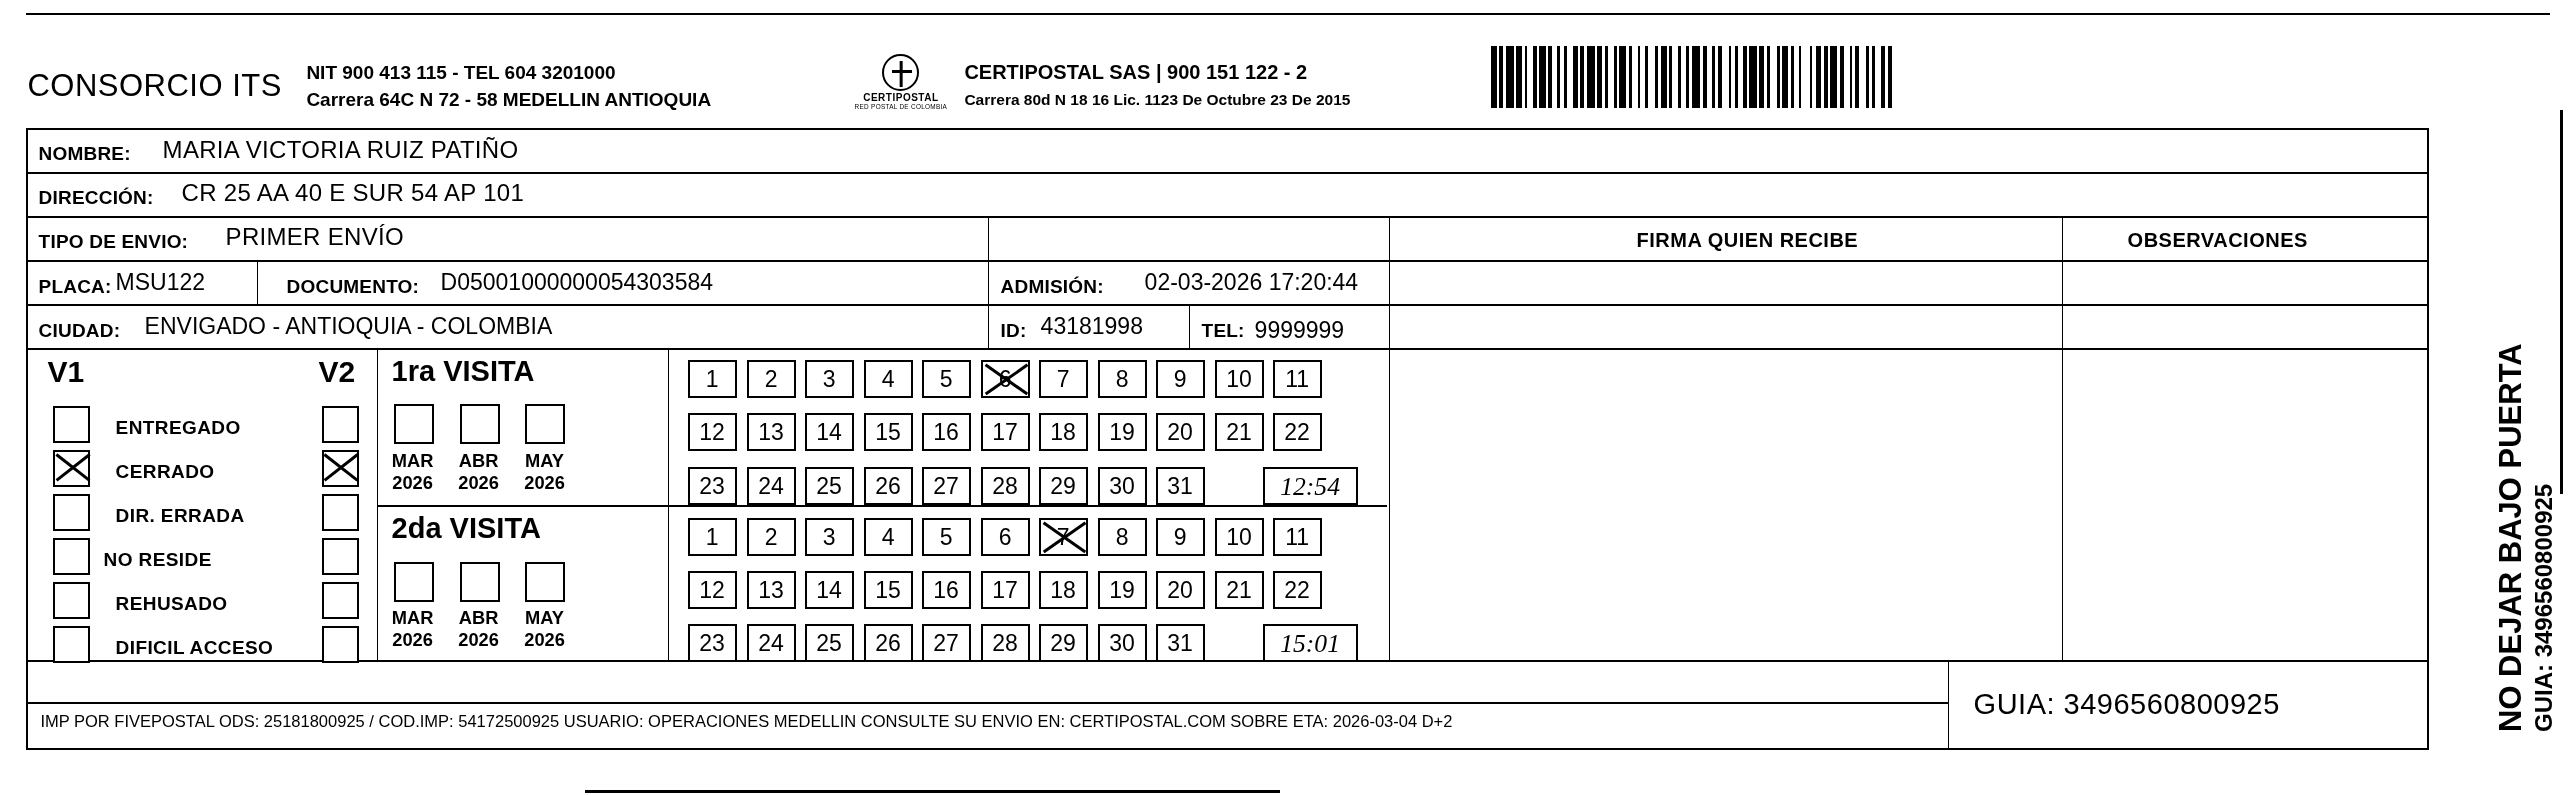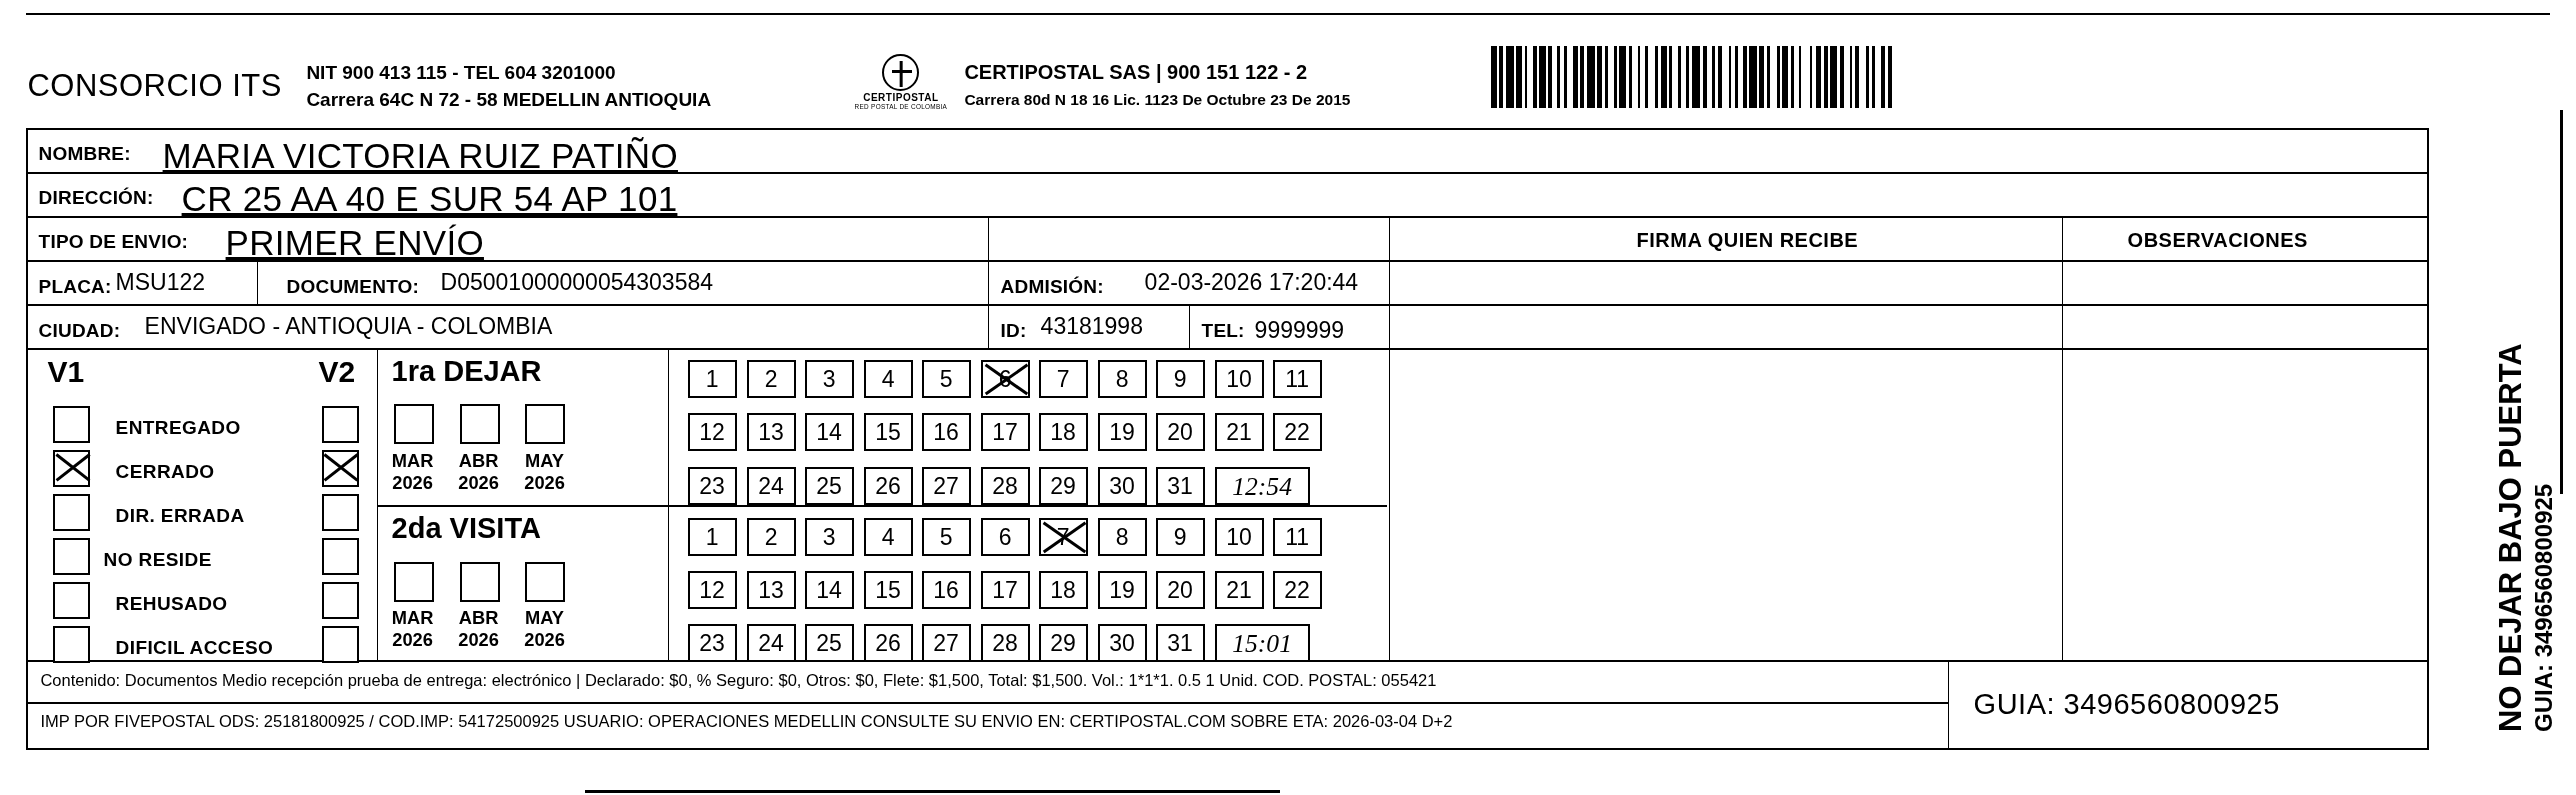--- a/index.html
+++ b/index.html
@@ -110,21 +110,21 @@
   }
   .row-line {
     position: absolute;
     left: 0; width: 100%;
     height: 1.8px; background: #000;
   }
   .vline { position: absolute; width: 1.8px; background: #000; }
 
   .fld { position: absolute; white-space: nowrap; }
   .lbl { font-size: 19px; font-weight: bold; letter-spacing: 0.2px; }
-  .val { font-size: 35px; letter-spacing: 0.3px; text-decoration: underline; }
+  .val { font-size: 24px; letter-spacing: 0.3px; }
   .val-sm { font-size: 23px; }
 
   
   .chk {
     position: absolute;
     width: 37px; height: 37px;
     border: 2.7px solid #000;
     background: #fff;
   }
   .chk.x:before, .chk.x:after {
@@ -167,20 +167,21 @@
     left: -1.8px; top: 15.5px;
     width: 51px; height: 2.7px;
     background: #000;
   }
   .strike:before { transform: rotate(35deg); }
   .strike:after  { transform: rotate(-35deg); }
   .hand {
     font-family: "Liberation Serif", serif;
     font-style: italic;
     font-size: 25.6px;
+    margin-left: 48px;
   }
 
   
   .firma {
     position: absolute;
     font-size: 20px; font-weight: bold;
     letter-spacing: 0.5px;
   }
 
   
@@ -417,21 +418,21 @@
         <div class="chk" style="left: 294px; top: 408px;"></div>
         <div class="chk" style="left: 25.6px; top: 452px;"></div>
         <div class="opt" style="left: 88px; top: 463px;">REHUSADO</div>
         <div class="chk" style="left: 294px; top: 452px;"></div>
         <div class="chk" style="left: 25.6px; top: 496px;"></div>
         <div class="opt" style="left: 88px; top: 507px;">DIFICIL ACCESO</div>
         <div class="chk" style="left: 294px; top: 496px;"></div>
       </div>
 
     <div id="visits">
-        <div class="visit-title" style="left: 364px; top: 225px;">1ra DEJAR</div>
+        <div class="visit-title" style="left: 364px; top: 225px;">1ra VISITA</div>
         <div class="mbox x" style="left: 366px; top: 274px;"></div>
         <div class="mlbl" style="left: 353px; top: 320px;">MAR</div>
         <div class="mlbl" style="left: 353px; top: 342px;">2026</div>
         <div class="mbox" style="left: 432px; top: 274px;"></div>
         <div class="mlbl" style="left: 419px; top: 320px;">ABR</div>
         <div class="mlbl" style="left: 419px; top: 342px;">2026</div>
         <div class="mbox" style="left: 497px; top: 274px;"></div>
         <div class="mlbl" style="left: 485px; top: 320px;">MAY</div>
         <div class="mlbl" style="left: 485px; top: 342px;">2026</div>
         <div class="day" style="left: 660px; top: 230px;">1</div>
@@ -506,21 +507,20 @@
         <div class="day" style="left: 953px; top: 494px;">28</div>
         <div class="day" style="left: 1011px; top: 494px;">29</div>
         <div class="day" style="left: 1070px; top: 494px;">30</div>
         <div class="day" style="left: 1128px; top: 494px;">31</div>
         <div class="day wide hand" style="left: 1187px; top: 494px;">15:01</div>
       </div>
 
     <div class="firma" style="left:1609px; top:99px;">FIRMA QUIEN RECIBE</div>
     <div class="firma" style="left:2100px; top:99px;">OBSERVACIONES</div>
 
-    <div class="cont" style="left:12.8px; top:541px;">Contenido: Documentos Medio recepción prueba de entrega: electrónico | Declarado: $0, % Seguro: $0, Otros: $0, Flete: $1,500, Total: $1,500. Vol.: 1*1*1. 0.5  1 Unid. COD. POSTAL: 055421</div>
     <div class="cont" style="left:12.8px; top:582px;">IMP POR FIVEPOSTAL ODS: 25181800925 / COD.IMP: 54172500925 USUARIO: OPERACIONES MEDELLIN CONSULTE SU ENVIO EN: CERTIPOSTAL.COM SOBRE ETA: 2026-03-04 D+2</div>
     <div class="guia-box" style="left:1946px; top:558px;">GUIA: 3496560800925</div>
   </div>
 
   <div class="vstrip">
     <div class="vtext vt1">NO DEJAR BAJO PUERTA</div>
     <div class="vtext vt2">GUIA: 3496560800925</div>
   </div>
 
 </div>

